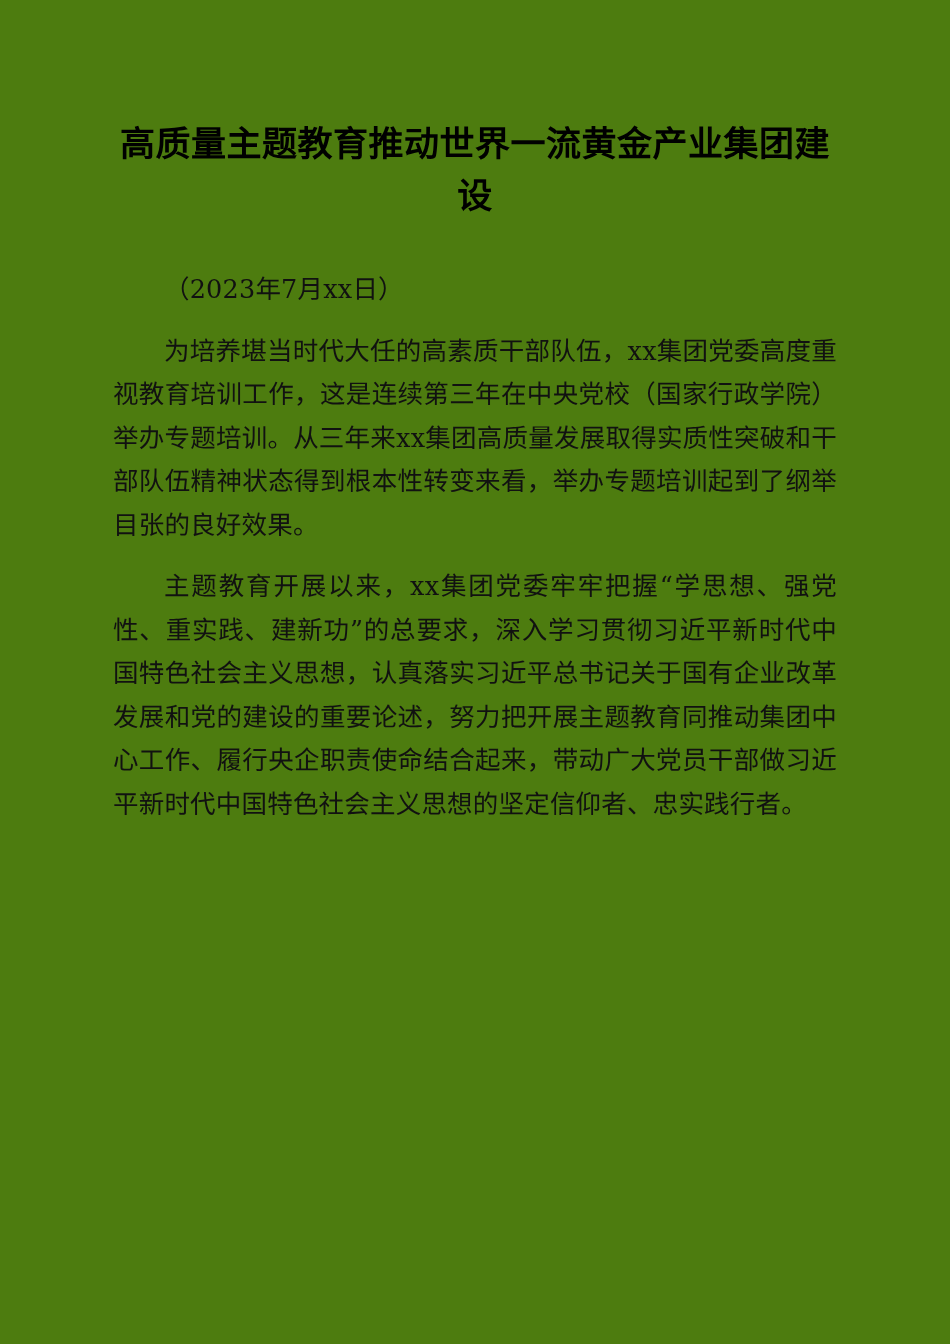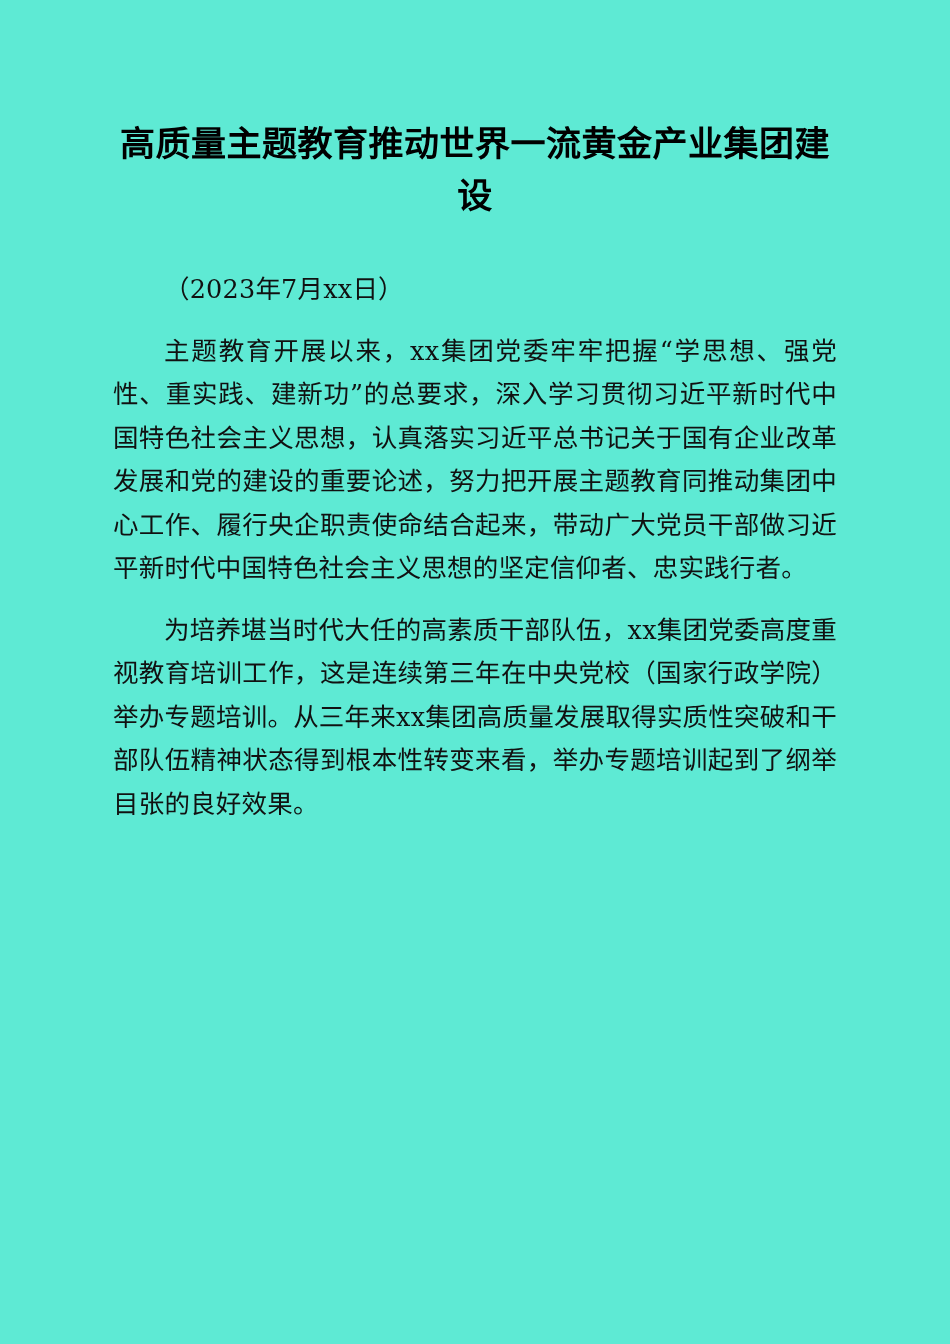--- a/index.html
+++ b/index.html
@@ -6,21 +6,21 @@
   html, body {
     margin: 0;
     padding: 0;
     background: #ffffff;
   }
 
   .page {
     position: relative;
     width: 950px;
     height: 1344px;
-    background: #5eead4;
+    background: #4d7c0f;
     margin: 0 auto;
     overflow: hidden;
     box-sizing: border-box;
   }
 
   .content {
     position: absolute;
     left: 113px;
     top: 118px;
     width: 724px;
@@ -73,21 +73,21 @@
   <div class="content">
 
     <h1 class="doc-title">高质量主题教育推动世界一流黄金产业集团建设</h1>
 
     <div class="body-block">
 
 
       <p class="para">（2023年7月xx日）</p>
 
 
+      <p class="para">为培养堪当时代大任的高素质干部队伍，xx集团党委高度重视教育培训工作，这是连续第三年在中央党校（国家行政学院）举办专题培训。从三年来xx集团高质量发展取得实质性突破和干部队伍精神状态得到根本性转变来看，举办专题培训起到了纲举目张的良好效果。</p>
+
       <p class="para">主题教育开展以来，xx集团党委牢牢把握“学思想、强党性、重实践、建新功”的总要求，深入学习贯彻习近平新时代中国特色社会主义思想，认真落实习近平总书记关于国有企业改革发展和党的建设的重要论述，努力把开展主题教育同推动集团中心工作、履行央企职责使命结合起来，带动广大党员干部做习近平新时代中国特色社会主义思想的坚定信仰者、忠实践行者。</p>
-
-      <p class="para">为培养堪当时代大任的高素质干部队伍，xx集团党委高度重视教育培训工作，这是连续第三年在中央党校（国家行政学院）举办专题培训。从三年来xx集团高质量发展取得实质性突破和干部队伍精神状态得到根本性转变来看，举办专题培训起到了纲举目张的良好效果。</p>
 
     </div>
 
   </div>
 
 </div>
 
 </body></html>

